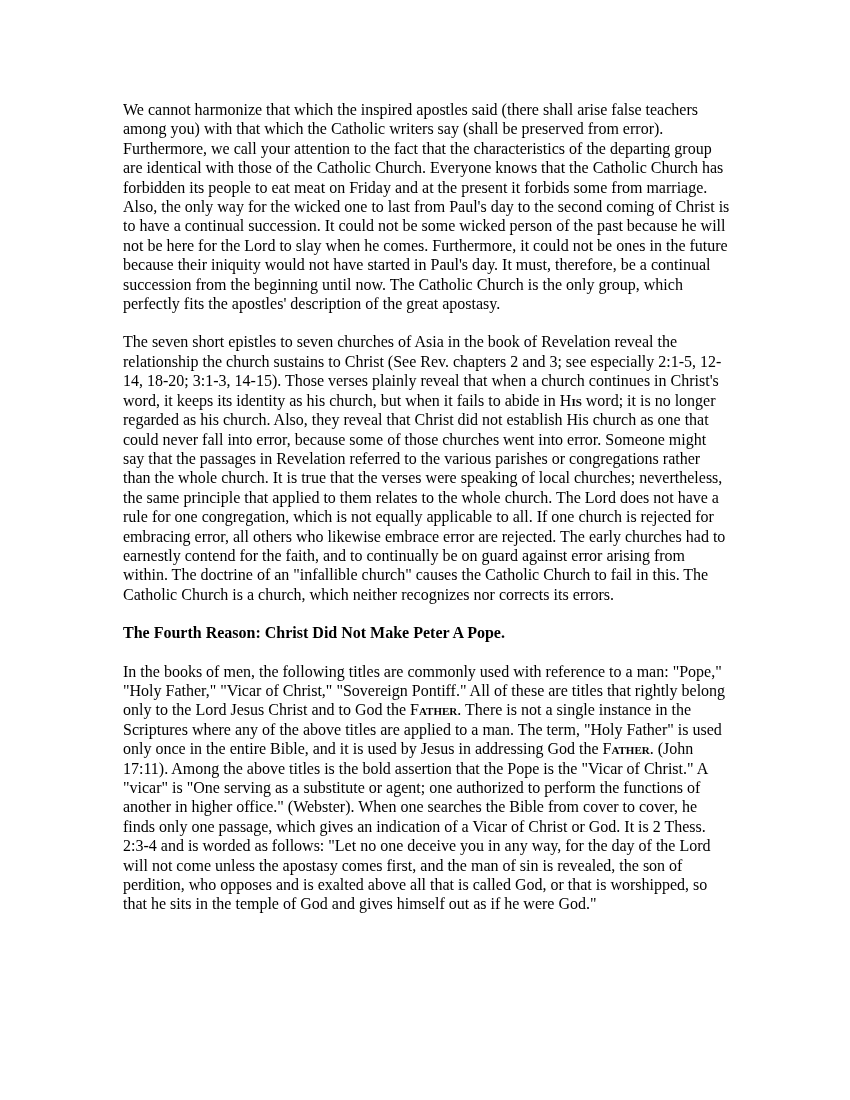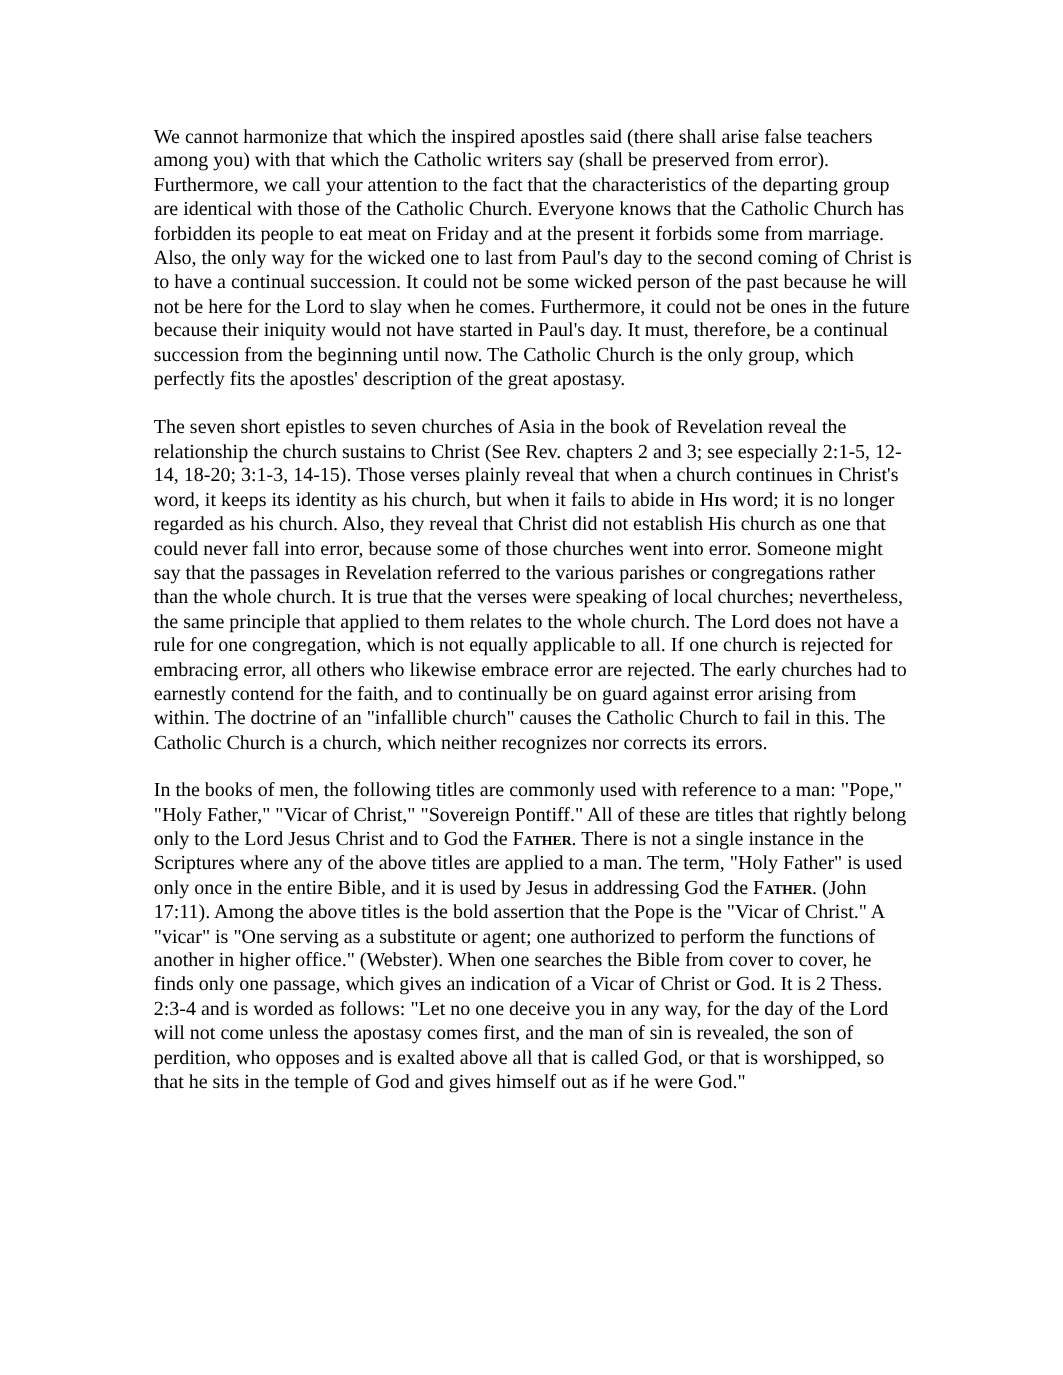--- a/index.html
+++ b/index.html
@@ -50,15 +50,16 @@
     line-height: 19px;
   }
 </style>
 </head>
 <body>
 
 <div class="page">
   <div class="content">
       <p class="paragraph"><span>We cannot harmonize that which the inspired apostles said (there shall arise false teachers among you) with that which the Catholic writers say (shall be preserved from error). Furthermore, we call your attention to the fact that the characteristics of the departing group are identical with those of the Catholic Church. Everyone knows that the Catholic Church has forbidden its people to eat meat on Friday and at the present it forbids some from marriage. Also, the only way for the wicked one to last from Paul's day to the second coming of Christ is to have a continual succession. It could not be some wicked person of the past because he will not be here for the Lord to slay when he comes. Furthermore, it could not be ones in the future because their iniquity would not have started in Paul's day. It must, therefore, be a continual succession from the beginning until now. The Catholic Church is the only group, which perfectly fits the apostles' description of the great apostasy.</span></p>
       <p class="paragraph"><span>The seven short epistles to seven churches of Asia in the book of Revelation reveal the relationship the church sustains to Christ (See Rev. chapters 2 and 3; see especially 2:1-5, 12-14, 18-20; 3:1-3, 14-15). Those verses plainly reveal that when a church continues in Christ's word, it keeps its identity as his church, but when it fails to abide in H</span><span class="sc">is</span><span> word; it is no longer regarded as his church. Also, they reveal that Christ did not establish His church as one that could never fall into error, because some of those churches went into error. Someone might say that the passages in Revelation referred to the various parishes or congregations rather than the whole church. It is true that the verses were speaking of local churches; nevertheless, the same principle that applied to them relates to the whole church. The Lord does not have a rule for one congregation, which is not equally applicable to all. If one church is rejected for embracing error, all others who likewise embrace error are rejected. The early churches had to earnestly contend for the faith, and to continually be on guard against error arising from within. The doctrine of an "infallible church" causes the Catholic Church to fail in this. The Catholic Church is a church, which neither recognizes nor corrects its errors.</span></p>
+      <h2 class="heading">The Fourth Reason: Christ Did Not Make Peter A Pope.</h2>
       <p class="paragraph"><span>In the books of men, the following titles are commonly used with reference to a man: "Pope," "Holy Father," "Vicar of Christ," "Sovereign Pontiff." All of these are titles that rightly belong only to the Lord Jesus Christ and to God the F</span><span class="sc">ather</span><span>. There is not a single instance in the Scriptures where any of the above titles are applied to a man. The term, "Holy Father" is used only once in the entire Bible, and it is used by Jesus in addressing God the F</span><span class="sc">ather</span><span>. (John 17:11). Among the above titles is the bold assertion that the Pope is the "Vicar of Christ." A "vicar" is "One serving as a substitute or agent; one authorized to perform the functions of another in higher office." (Webster). When one searches the Bible from cover to cover, he finds only one passage, which gives an indication of a Vicar of Christ or God. It is 2 Thess. 2:3-4 and is worded as follows: "Let no one deceive you in any way, for the day of the Lord will not come unless the apostasy comes first, and the man of sin is revealed, the son of perdition, who opposes and is exalted above all that is called God, or that is worshipped, so that he sits in the temple of God and gives himself out as if he were God."</span></p>
     </div>
 </div>
 
 </body></html>

